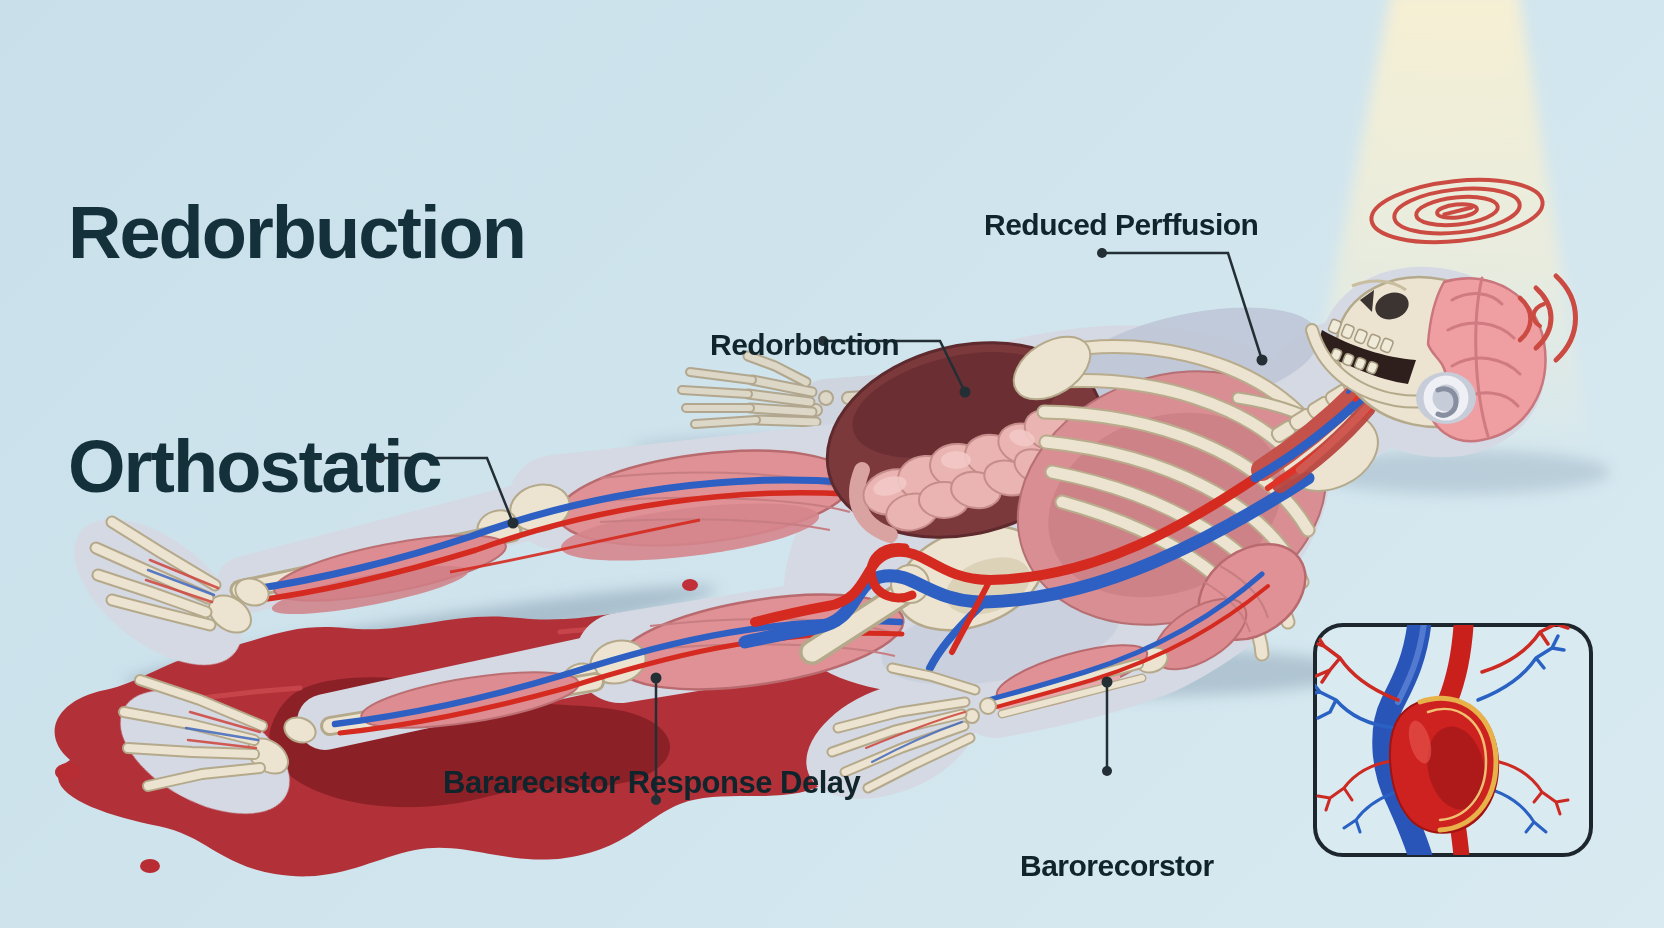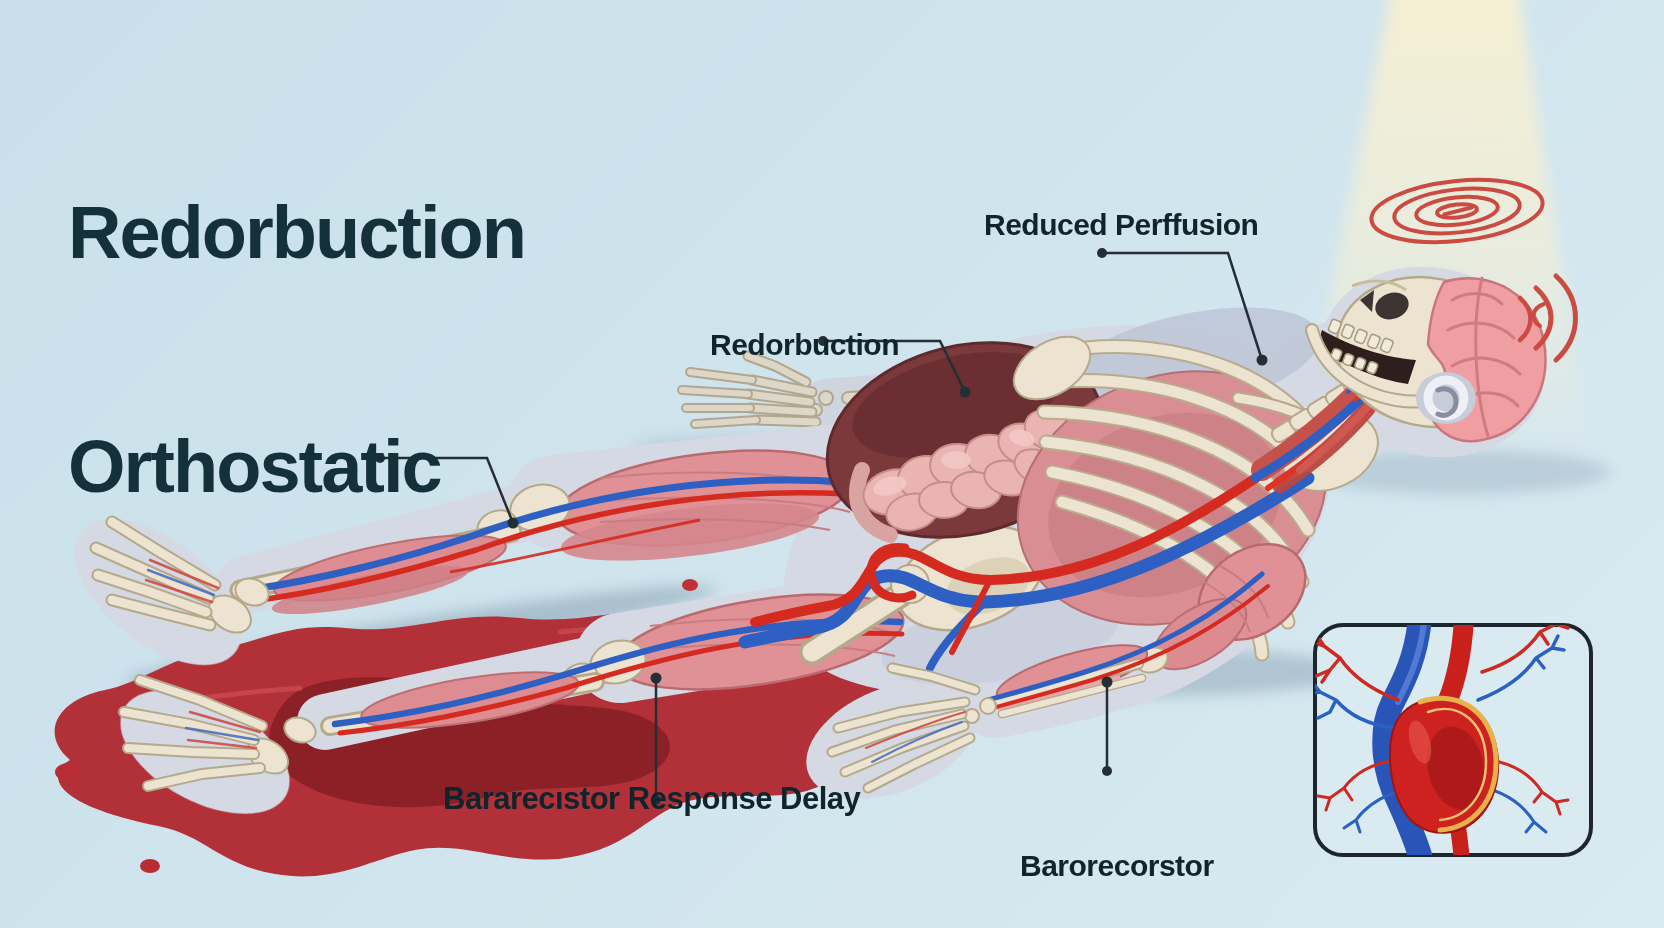--- a/index.html
+++ b/index.html
@@ -12,21 +12,21 @@
   .txt{position:absolute;color:#10242c;font-weight:bold;white-space:pre;}
   .title{
     left:68px;top:38px;font-size:74px;line-height:78px;letter-spacing:-2px;
     color:#14303a;font-weight:bold;
   }
   .title span{display:block;}
   .lbl{font-size:30px;letter-spacing:-0.5px;line-height:34px;}
   .lbl-reduced{left:964px;top:208px;margin-left:20px;}
   .lbl-bloodvol{left:710px;top:260px;}
   .lbl-ortho{left:233px;top:410px;}
-  .lbl-baro1{left:443px;top:782px;font-size:31px;}
+  .lbl-baro1{left:443px;top:766px;font-size:31px;}
   .lbl-baro2{left:1020px;top:781px;}
 </style>
 </head>
 <body>
 
 <div class="stage">
 
 <svg viewBox="0 0 1664 928">
   <defs>
     <linearGradient id="beamGrad" x1="0" y1="0" x2="0" y2="1">

